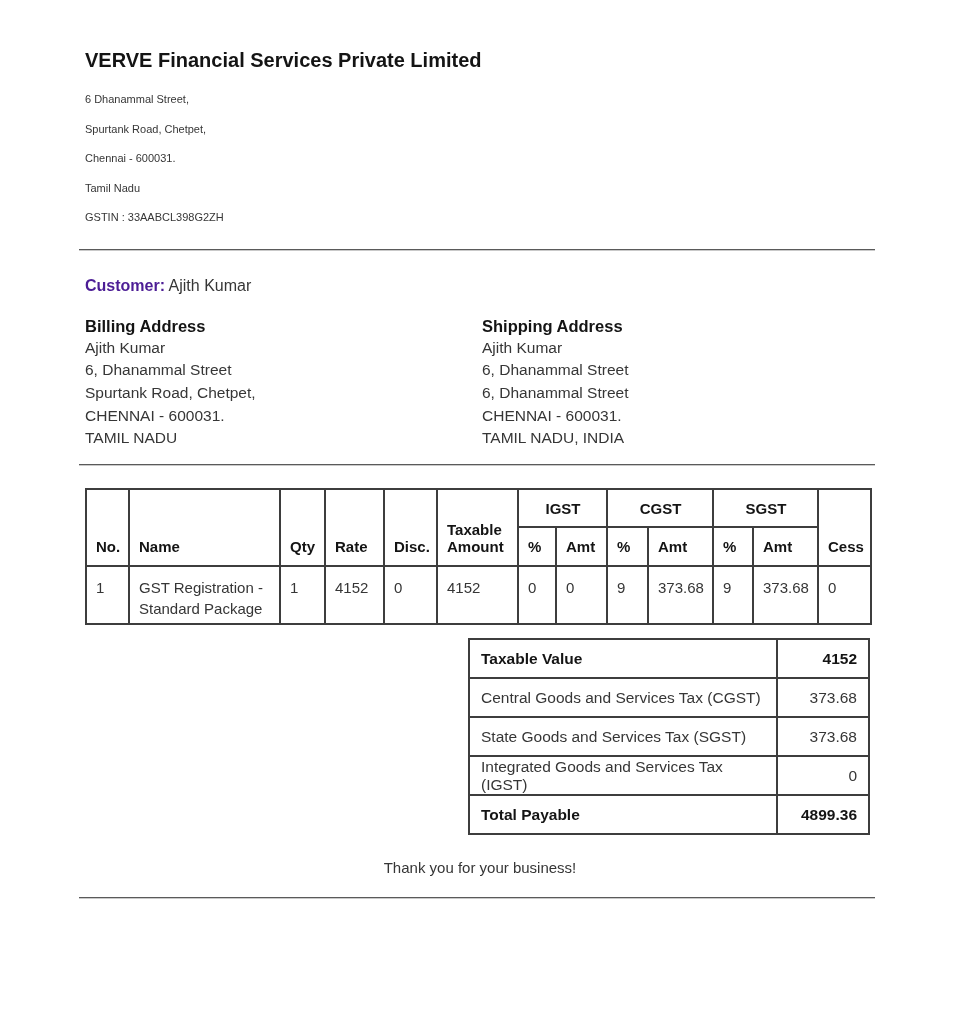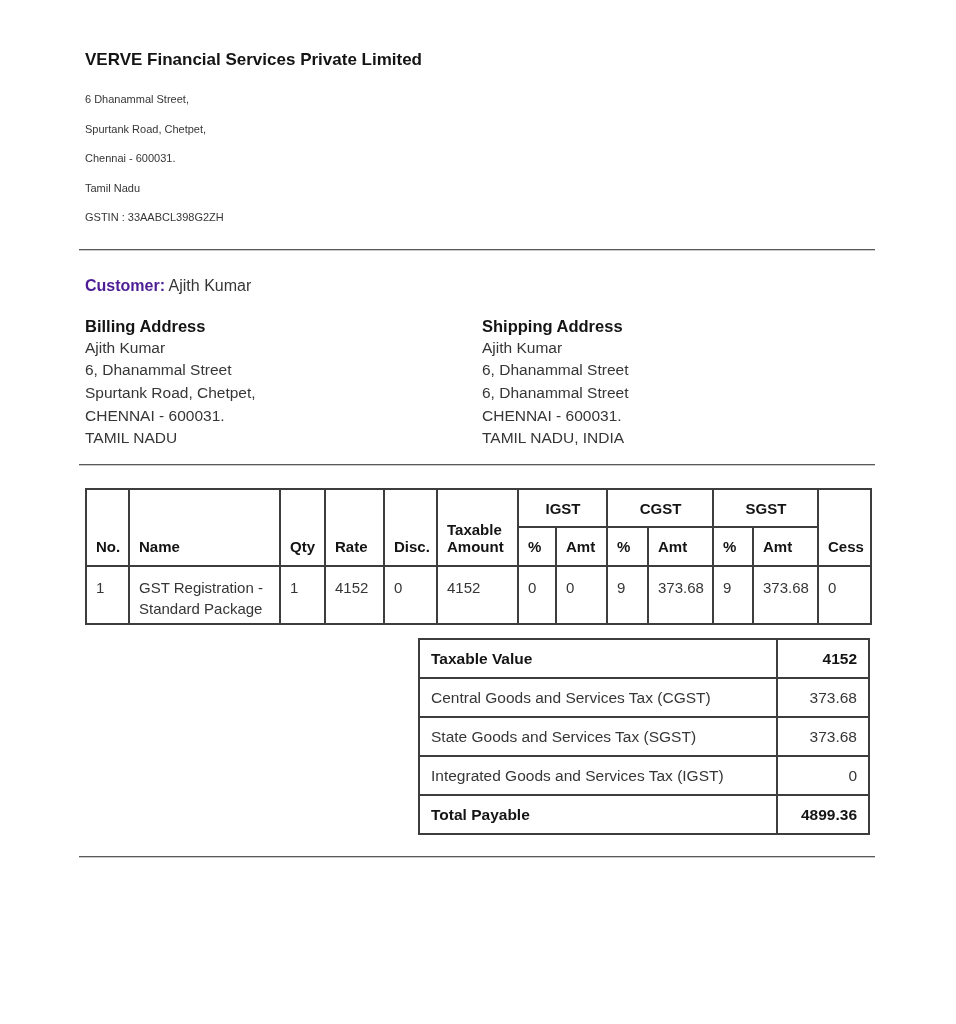--- a/index.html
+++ b/index.html
@@ -12,21 +12,21 @@
   .page {
     width: 956px;
     height: 1024px;
     padding: 34px 81px 0 85px;
     overflow: hidden;
   }
 
   
   .header { display: flex; justify-content: space-between; }
   .company-name {
-    font-size: 17px; font-weight: bold; color: #141414;
+    font-size: 20px; font-weight: bold; color: #141414;
     margin: 14px 0 13px; line-height: 24px;
   }
   .company-line { font-size: 11px; line-height: 29.5px; color: #363636; }
 
   .invoice-meta { text-align: right; padding-right: 33px; }
   .invoice-title {
     font-size: 29px; font-weight: bold; color: #0d0d0d;
     line-height: 36px; letter-spacing: 0.5px;
   }
   .meta-line { font-size: 16px; line-height: 30px; color: #363636; }
@@ -56,21 +56,21 @@
   table { border-collapse: collapse; }
   .items { width: 785px; margin-top: 22px; table-layout: fixed; font-size: 15px; }
   .items th, .items td { border: 2px solid #3d3d3d; padding: 0 8px 0 9px; }
   .items th { font-weight: bold; color: #141414; text-align: left; }
   .items th.main { vertical-align: bottom; padding-bottom: 10px; }
   .items th.band { text-align: center; vertical-align: middle; height: 38px; }
   .items th.sub { vertical-align: middle; height: 39px; }
   .items tbody td { vertical-align: top; padding-top: 10px; height: 58px; color: #363636; line-height: 21px; }
 
   
-  .summary { width: 452px; margin: 13px 5px 0 auto; font-size: 15.5px; }
+  .summary { width: 402px; margin: 13px 5px 0 auto; font-size: 15.5px; }
   .summary td { border: 2px solid #3d3d3d; height: 39px; padding: 0 11px; color: #363636; }
   .summary td.val { text-align: right; width: 92px; }
   .summary tr.bold td { font-weight: bold; color: #141414; }
 
   
   .thanks { margin-top: 24px; text-align: center; font-size: 15px; color: #363636; }
   .powered { margin-top: 28px; text-align: center; font-size: 15px; color: #363636; }
 </style>
 </head>
 <body>
@@ -191,17 +191,18 @@
         <td>Integrated Goods and Services Tax (IGST)</td>
         <td class="val">0</td>
       </tr>
       <tr class="bold">
         <td>Total Payable</td>
         <td class="val">4899.36</td>
       </tr>
     </tbody>
   </table>
 
+  <div class="thanks">Thank you for your business!</div>
 
   <hr class="rule rule-3">
 
 
 </div>
 
 </body></html>

